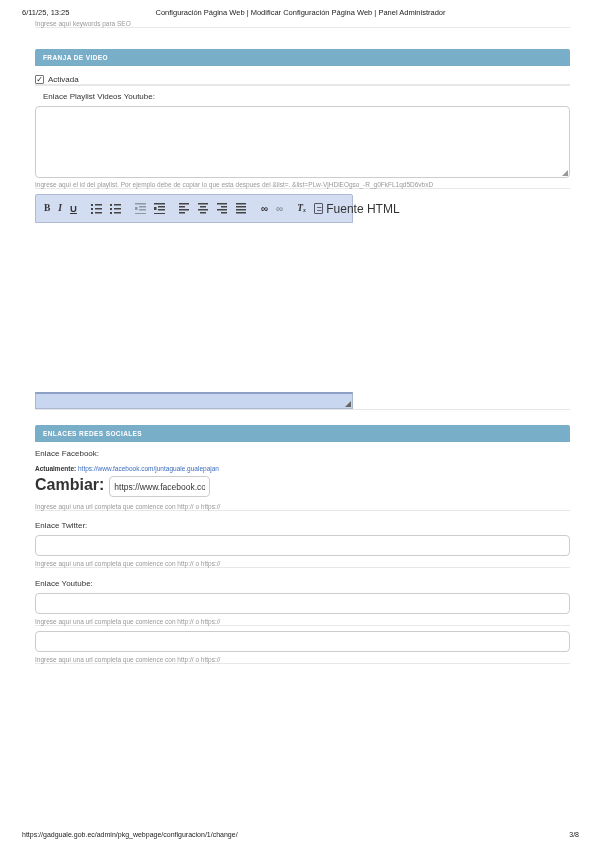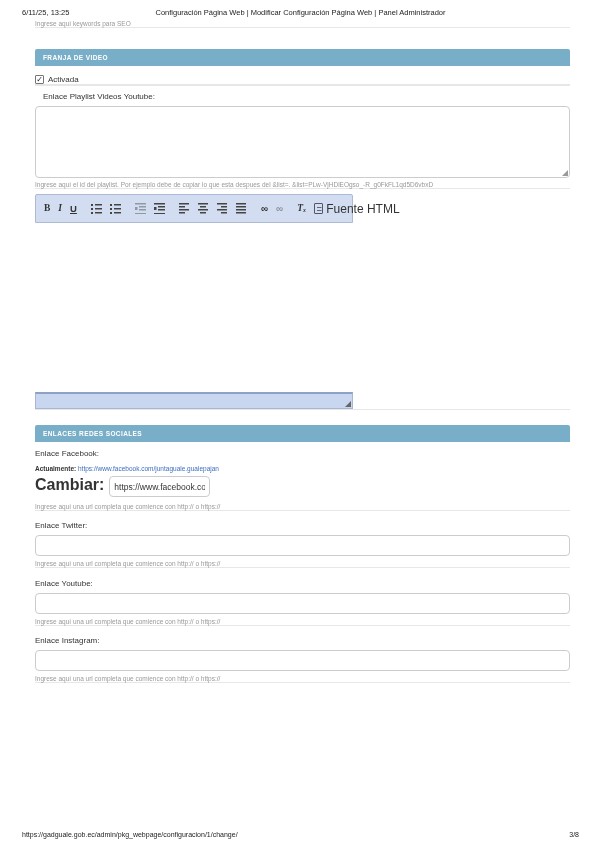--- a/index.html
+++ b/index.html
@@ -270,21 +270,20 @@
   <div class="field-label lbl-twitter">Enlace Twitter:</div>
   <input class="text-input url-input" type="text" value="" style="">
   <div class="help-text help-url">Ingrese aquí una url completa que comience con http:// o https://</div>
   <hr class="divider hr-after-tw">
 
   <div class="field-label lbl-youtube">Enlace Youtube:</div>
   <input class="text-input url-input" type="text" value="" style="">
   <div class="help-text help-url">Ingrese aquí una url completa que comience con http:// o https://</div>
   <hr class="divider hr-after-yt">
 
-  <div class="field-label lbl-instagram">Enlace Instagram:</div>
   <input class="text-input url-input" type="text" value="" style="">
   <div class="help-text help-url">Ingrese aquí una url completa que comience con http:// o https://</div>
   <hr class="divider hr-after-ig">
 
 </div>
 
 <div class="page-footer">
   <span>https://gadguale.gob.ec/admin/pkg_webpage/configuracion/1/change/</span>
   <span>3/8</span>
 </div>

